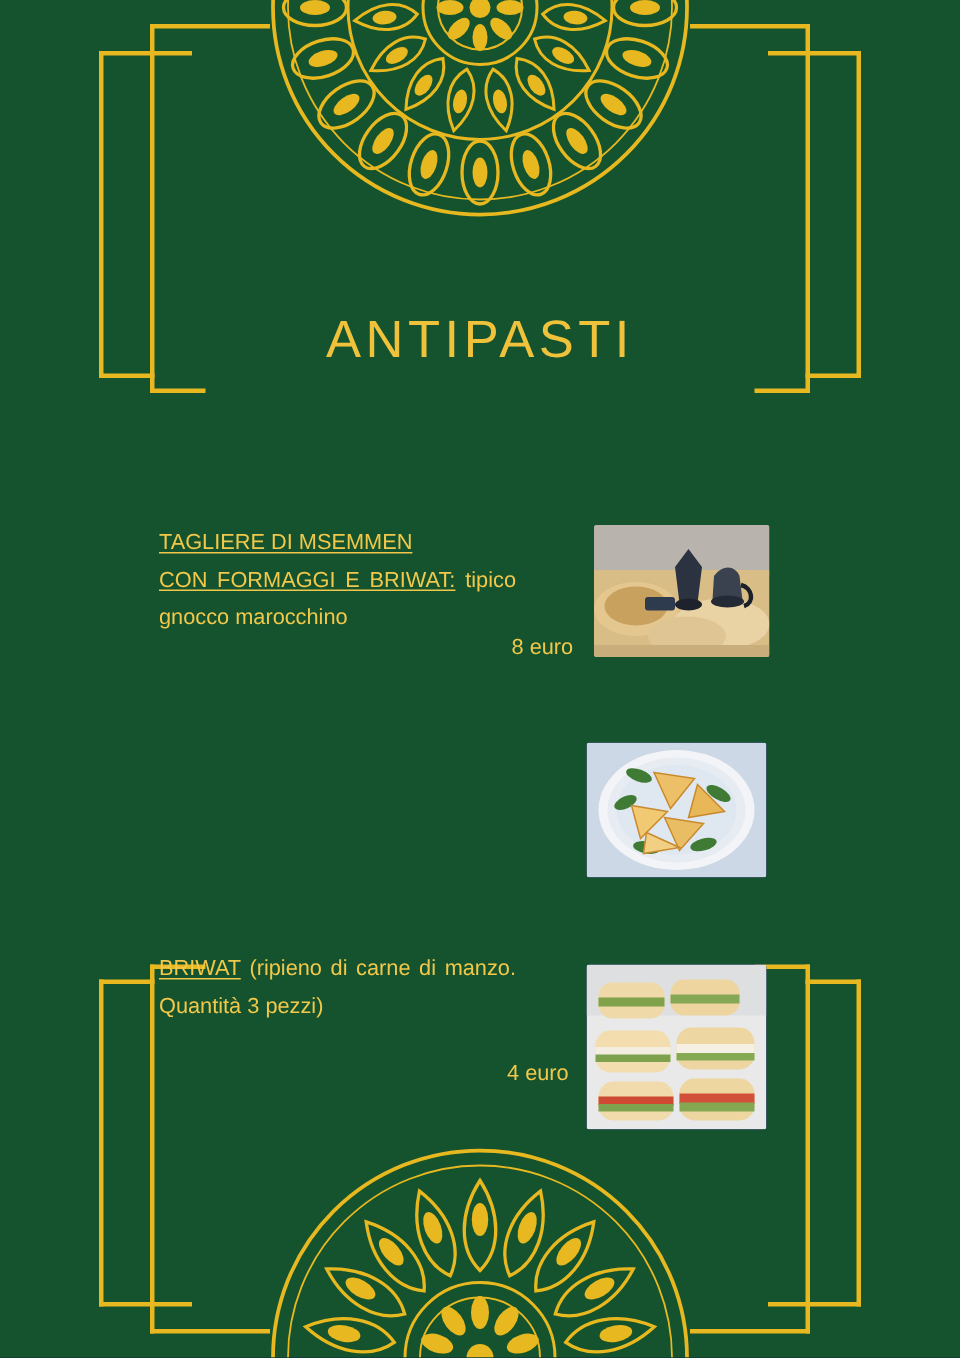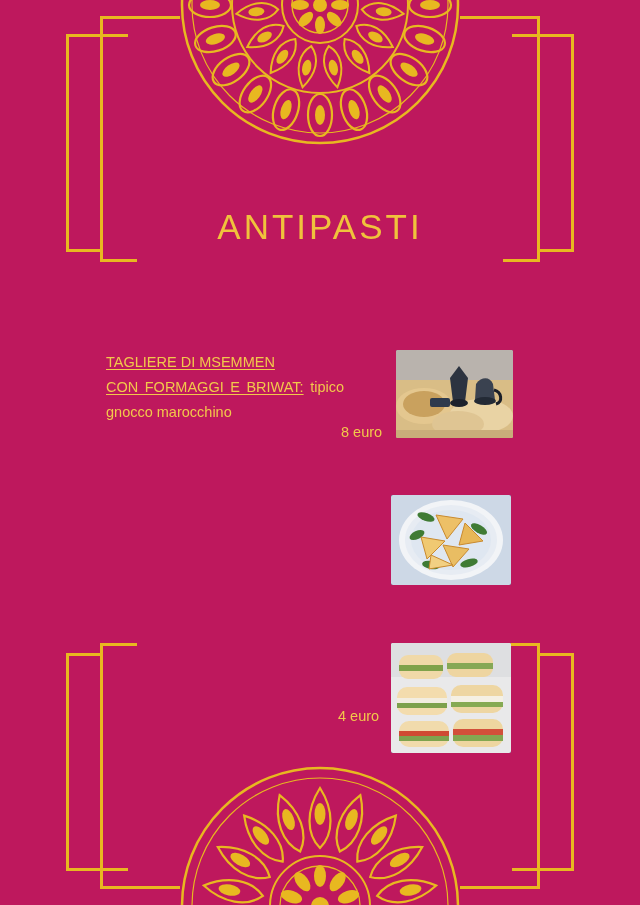--- a/index.html
+++ b/index.html
@@ -11,21 +11,21 @@
     height: 905px;
     background: #121d4f;
     font-family: "Liberation Sans", sans-serif;
     overflow: hidden;
     position: relative;
   }
 
   .page {
     position: absolute;
     inset: 0;
-    background: #be185d;
+    background: #14532d;
     overflow: hidden;
   }
 
   
   .frame-line {
     position: absolute;
     background: #e8b820;
   }
 
   
@@ -296,20 +296,23 @@
 
     <div class="menu-item item-1">
       <div class="item-text">
         <span class="name">TAGLIERE DI MSEMMEN</span><br>
         <span class="name">CON FORMAGGI E BRIWAT:</span><span> tipico gnocco marocchino</span>
       </div>
       <div class="price">8 euro</div>
     </div>
 
     <div class="menu-item item-2">
+      <div class="item-text">
+        <span class="name">BRIWAT</span><span> (ripieno di carne di manzo. Quantità 3 pezzi)</span>
+      </div>
       <div class="price">4 euro</div>
     </div>
 
     <div class="menu-item item-3">
       
       
     </div>
   </div>
 
   <div class="thumb thumb-abs" style="left:396px; top:350px; width:117px; height:88px;">

